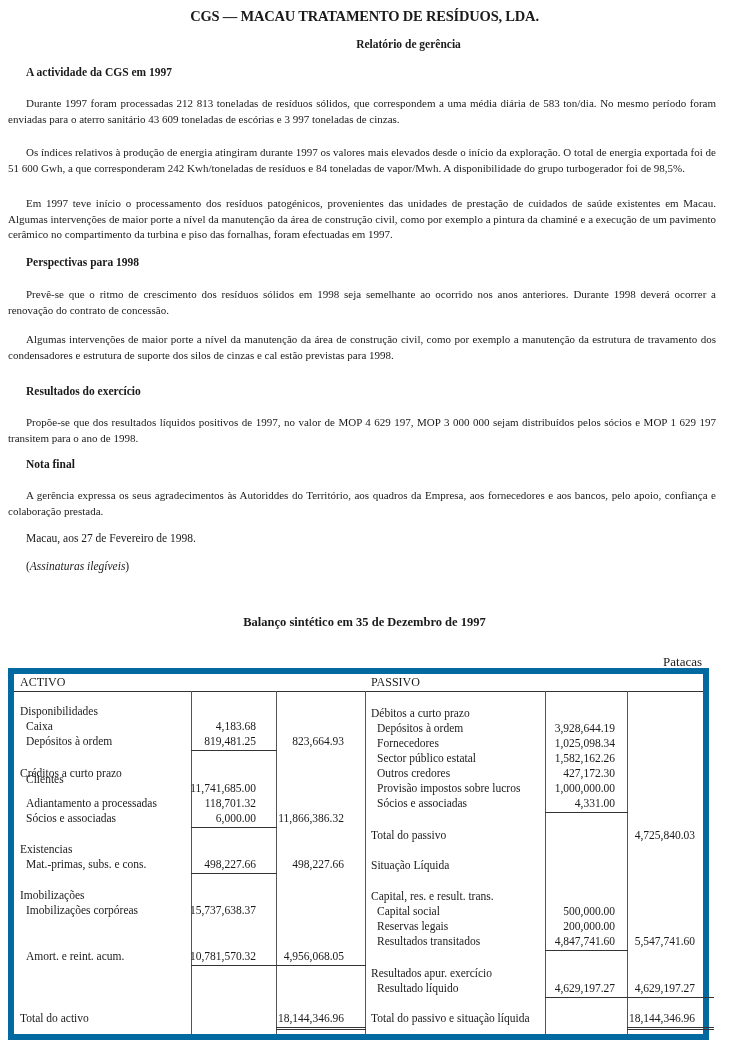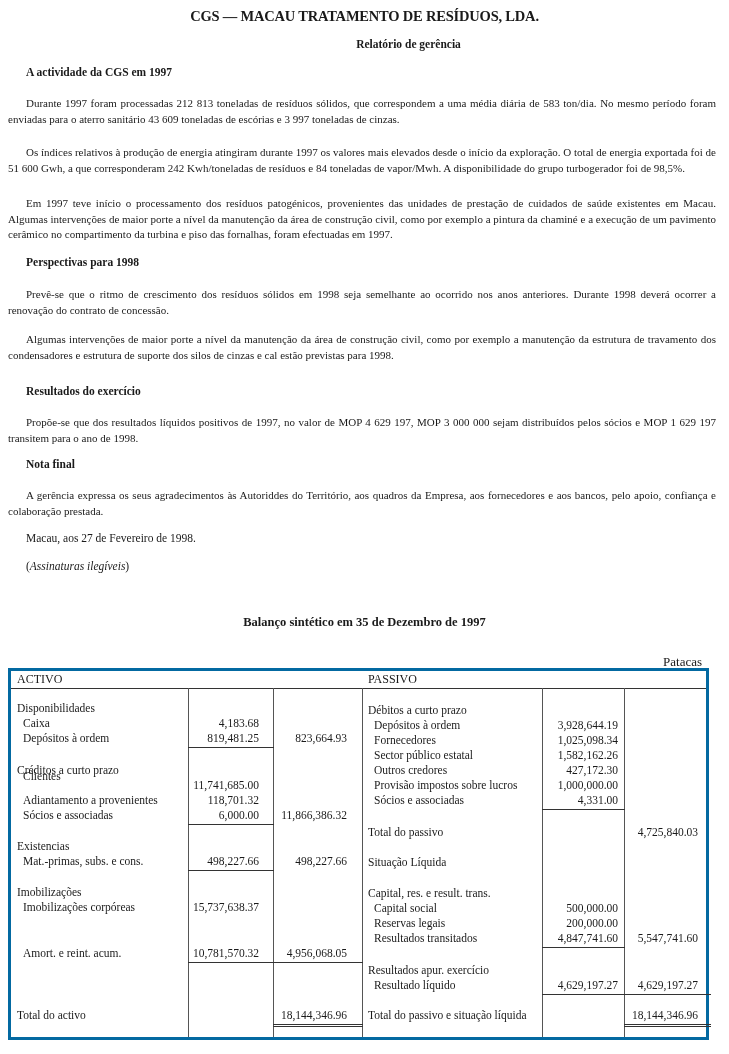--- a/index.html
+++ b/index.html
@@ -13,21 +13,21 @@
   .subtitle { left: 0; width: 729px; top: 38px; text-align: center; font-weight: bold; font-size: 11.5px; margin-left: 44px; }
   .heading { font-weight: bold; font-size: 11.5px; left: 26px; }
   .para { left: 8px; width: 708px; font-size: 11px; line-height: 15.5px; text-align: justify; }
   .para .indent { display: inline-block; width: 18px; }
   .line { left: 26px; font-size: 11.5px; }
   .sig i { font-style: italic; }
   .btitle { left: 0; width: 729px; top: 615px; text-align: center; font-weight: bold; font-size: 12.5px; }
   .currency { right: 27px; top: 654px; font-size: 13px; text-align: center; }
 
   
-  .sheet { left: 8px; top: 668px; width: 701px; height: 372px; border: 3px solid #0369a1; box-sizing: border-box; }
+  .sheet { left: 8px; top: 668px; width: 701px; height: 372px; border: 6px solid #0369a1; box-sizing: border-box; }
   .sheet .hdr { position: absolute; top: 0; left: 0; right: 0; height: 17px; border-bottom: 1px solid #333; font-size: 12px; }
   .sheet .hdr span { position: absolute; top: 1px; }
   .vline { position: absolute; top: 17px; bottom: 0; width: 1px; background: #555; }
   .hline { position: absolute; height: 1px; background: #333; }
   .dline { position: absolute; height: 3px; border-top: 1px solid #333; border-bottom: 1px solid #333; box-sizing: border-box; }
   .cell { position: absolute; font-size: 11.5px; line-height: 15px; white-space: nowrap; }
   .lbl { text-align: left; }
   .num { text-align: right; }
 </style>
 </head>
@@ -72,21 +72,21 @@
   <div class="cell lbl" style="left:6px; top:30px">Disponibilidades</div>
   <div class="cell lbl" style="left:12px; top:45px">Caixa</div>
   <div class="cell lbl" style="left:12px; top:60px">Depósitos à ordem</div>
   <div class="cell num" style="right:447px; top:45px">4,183.68</div>
   <div class="cell num" style="right:447px; top:60px">819,481.25</div>
   <div class="cell num" style="right:359px; top:60px">823,664.93</div>
   <div class="hline" style="left:177px; width:86px; top:76px"></div>
 
   <div class="cell lbl" style="left:6px; top:92px">Créditos a curto prazo</div>
   <div class="cell lbl" style="left:12px; top:98px">Clientes</div>
-  <div class="cell lbl" style="left:12px; top:122px">Adiantamento a provenientes</div>
+  <div class="cell lbl" style="left:12px; top:122px">Adiantamento a processadas</div>
   <div class="cell lbl" style="left:12px; top:137px">Sócios e associadas</div>
   <div class="cell num" style="right:447px; top:107px">11,741,685.00</div>
   <div class="cell num" style="right:447px; top:122px">118,701.32</div>
   <div class="cell num" style="right:447px; top:137px">6,000.00</div>
   <div class="cell num" style="right:359px; top:137px">11,866,386.32</div>
   <div class="hline" style="left:177px; width:86px; top:153px"></div>
 
   <div class="cell lbl" style="left:6px; top:168px">Existencias</div>
   <div class="cell lbl" style="left:12px; top:183px">Mat.-primas, subs. e cons.</div>
   <div class="cell num" style="right:447px; top:183px">498,227.66</div>

